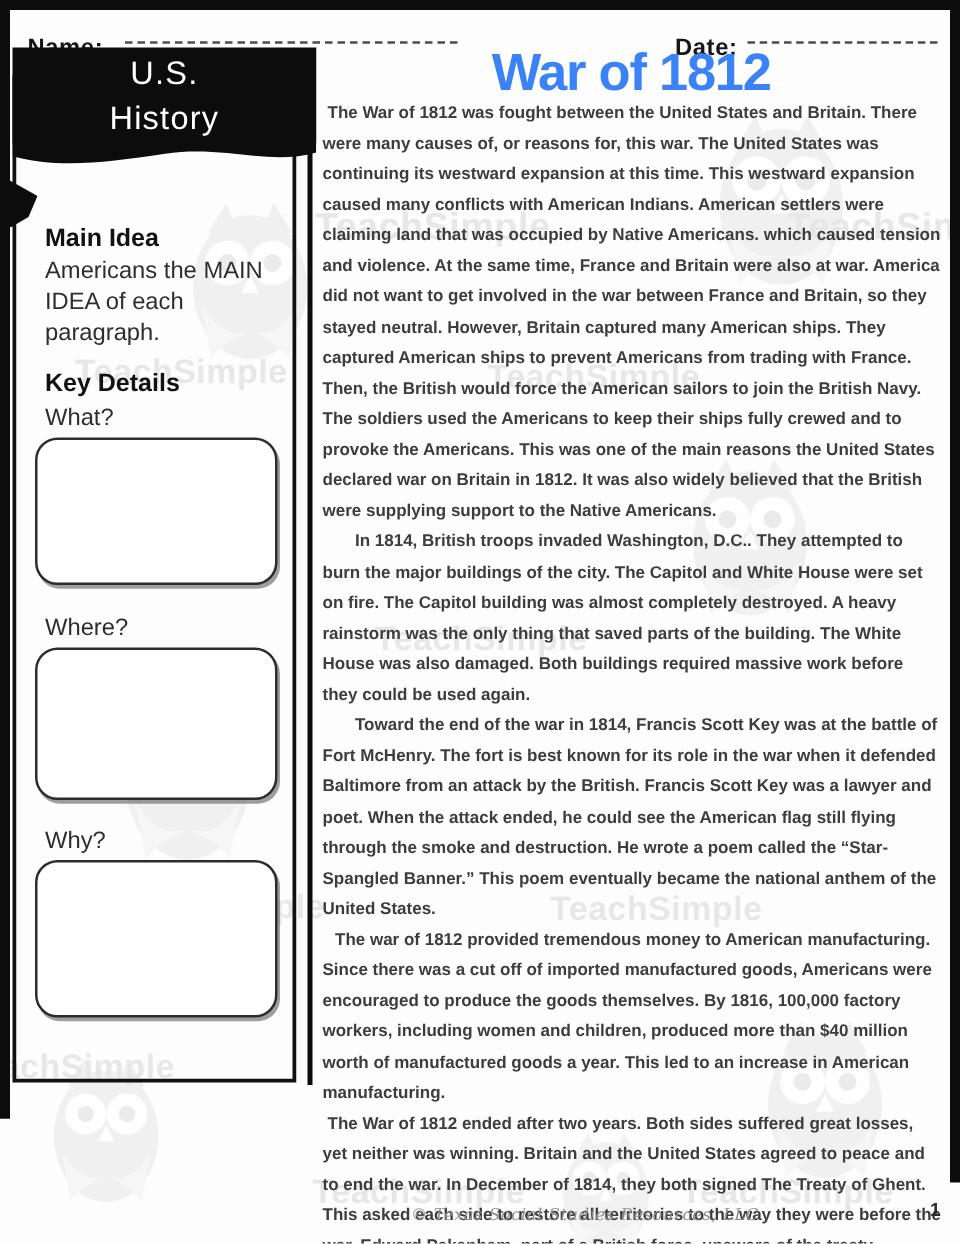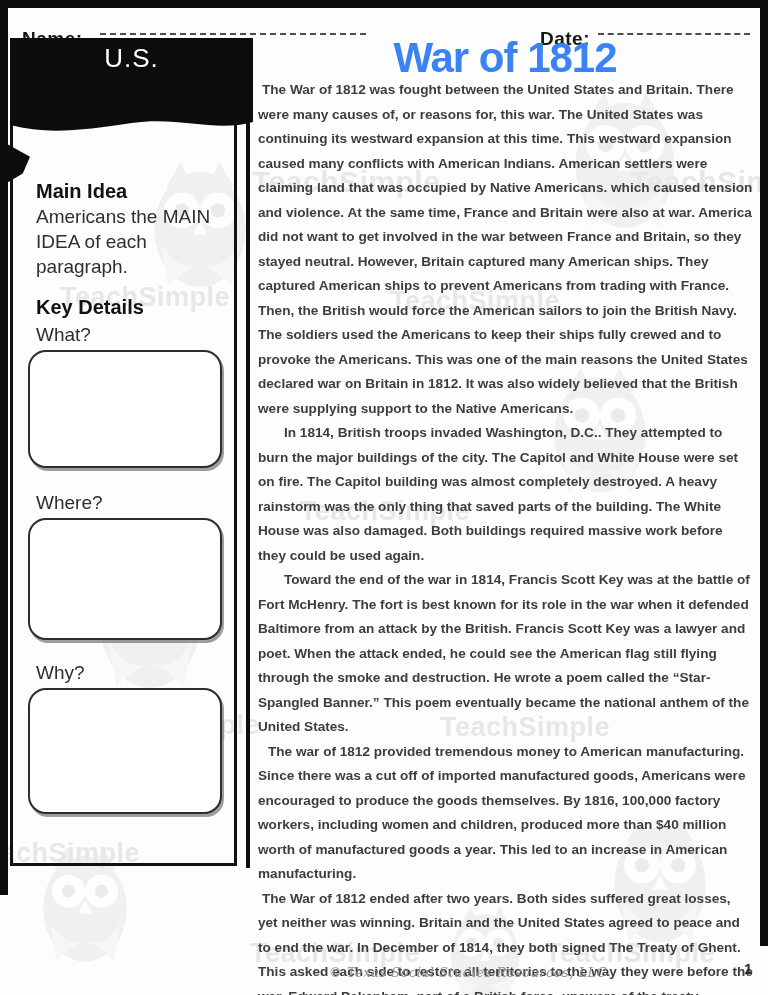--- a/index.html
+++ b/index.html
@@ -135,20 +135,21 @@
   <span class="hdr-label date-label">Date:</span>
   <div class="write-line date-line"></div>
 
   
   <div class="banner"></div>
   <svg class="banner-wave" viewBox="0 0 243 22" preserveAspectRatio="none">
     <path d="M0 0 H243 V9 C205 20 170 3 122 10 C74 17 38 22 0 12 Z" fill="#0c0c0c"></path>
   </svg>
   <div class="banner-text">
     <div>U.S.</div>
+    <div>History</div>
   </div>
   <div class="pennant"></div>
 
   
   <div class="sidebar-box"></div>
   <div class="sb main-idea-h">Main Idea</div>
   <div class="sb main-idea-txt">Americans the MAIN IDEA of each paragraph.</div>
   <div class="sb key-details-h">Key Details</div>
 
   <div class="sb prompt prompt-what">What?</div>

